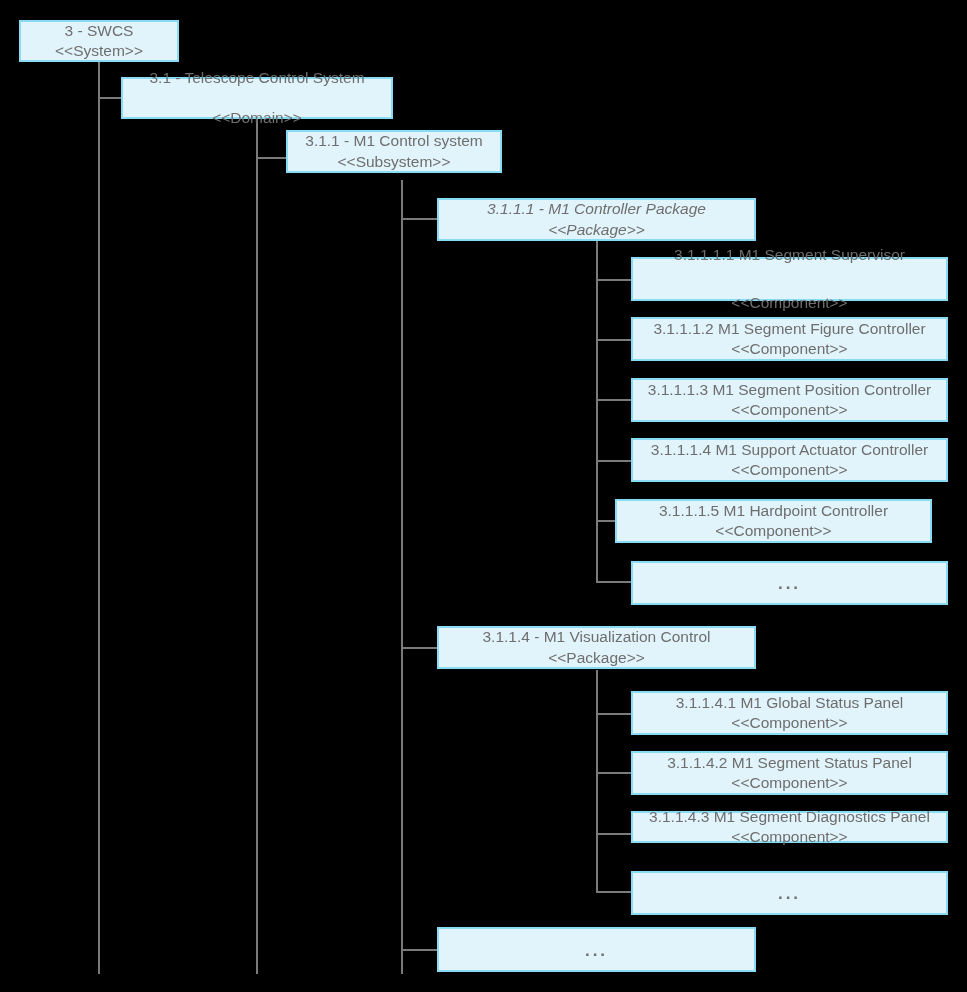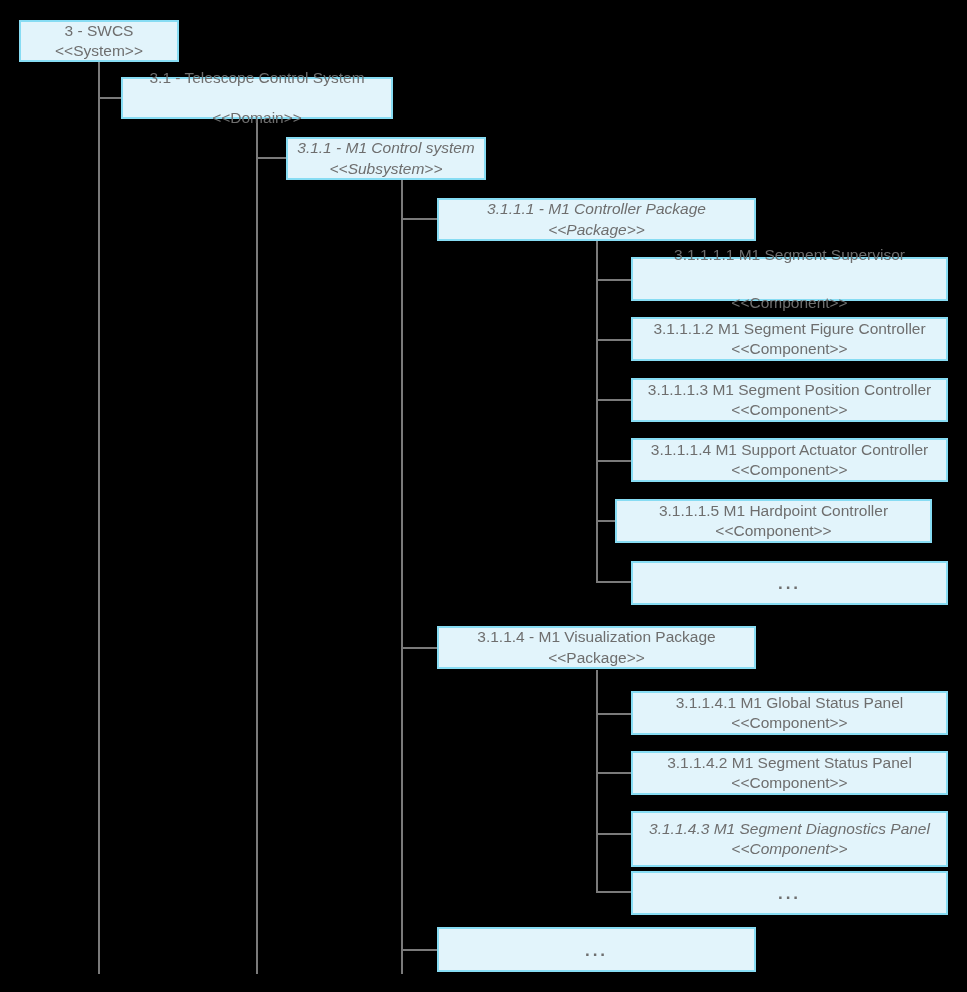--- a/index.html
+++ b/index.html
@@ -96,21 +96,21 @@
   <div class="node" style="left:19px; top:20px; width:160px; height:42px;">
     <span class="line1">3 - SWCS</span>
     <span class="line2">&lt;&lt;System&gt;&gt;</span>
   </div>
 
   <div class="node" style="left:121px; top:77px; width:272px; height:42px;gap:19px;">
     <span class="line1">3.1 - Telescope Control System</span>
     <span class="line2">&lt;&lt;Domain&gt;&gt;</span>
   </div>
 
-  <div class="node" style="left:286px; top:137px; width:200px; height:43px;font-style:italic;">
+  <div class="node" style="left:286px; top:130px; width:216px; height:43px;">
     <span class="line1">3.1.1 - M1 Control system</span>
     <span class="line2">&lt;&lt;Subsystem&gt;&gt;</span>
   </div>
 
   <div class="node" style="left:437px; top:198px; width:319px; height:43px;font-style:italic;">
     <span class="line1">3.1.1.1 - M1 Controller Package</span>
     <span class="line2">&lt;&lt;Package&gt;&gt;</span>
   </div>
 
   <div class="node" style="left:631px; top:257px; width:317px; height:44px;gap:28px;">
@@ -136,35 +136,35 @@
   <div class="node" style="left:615px; top:499px; width:317px; height:44px;">
     <span class="line1">3.1.1.1.5 M1 Hardpoint Controller</span>
     <span class="line2">&lt;&lt;Component&gt;&gt;</span>
   </div>
 
   <div class="node ellipsis" style="left:631px; top:561px; width:317px; height:44px;">
     <span class="dots">...</span>
   </div>
 
   <div class="node" style="left:437px; top:626px; width:319px; height:43px;">
-    <span class="line1">3.1.1.4 - M1 Visualization Package</span>
+    <span class="line1">3.1.1.4 - M1 Visualization Control</span>
     <span class="line2">&lt;&lt;Package&gt;&gt;</span>
   </div>
 
   <div class="node" style="left:631px; top:691px; width:317px; height:44px;">
     <span class="line1">3.1.1.4.1 M1 Global Status Panel</span>
     <span class="line2">&lt;&lt;Component&gt;&gt;</span>
   </div>
 
   <div class="node" style="left:631px; top:751px; width:317px; height:44px;">
     <span class="line1">3.1.1.4.2 M1 Segment Status Panel</span>
     <span class="line2">&lt;&lt;Component&gt;&gt;</span>
   </div>
 
-  <div class="node" style="left:631px; top:811px; width:317px; height:56px;font-style:italic;">
+  <div class="node" style="left:631px; top:811px; width:317px; height:32px;">
     <span class="line1">3.1.1.4.3 M1 Segment Diagnostics Panel</span>
     <span class="line2">&lt;&lt;Component&gt;&gt;</span>
   </div>
 
   <div class="node ellipsis" style="left:631px; top:871px; width:317px; height:44px;">
     <span class="dots">...</span>
   </div>
 
   <div class="node ellipsis" style="left:437px; top:927px; width:319px; height:45px;">
     <span class="dots">...</span>

